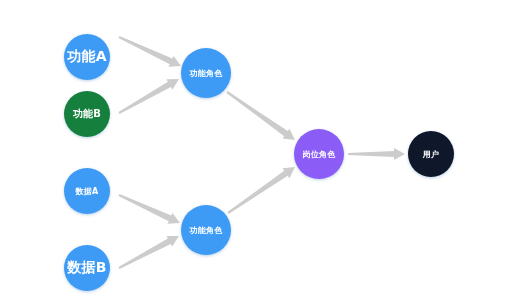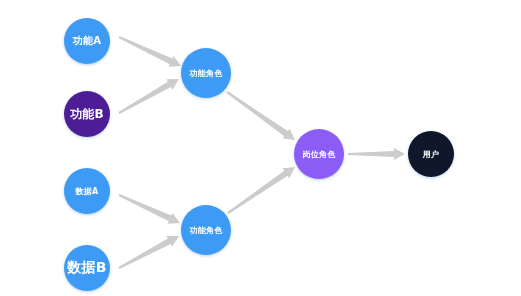--- a/index.html
+++ b/index.html
@@ -52,24 +52,24 @@
       <polygon points="118.53,38.00 169.72,64.15 168.49,66.77 181.00,66.00 173.58,55.90 172.35,58.53 119.47,36.00" fill="#cccccc"></polygon>
       <polygon points="119.54,113.96 170.96,87.12 172.39,89.64 179.00,79.00 166.47,79.20 167.90,81.73 118.46,112.04" fill="#cccccc"></polygon>
       <polygon points="226.37,92.90 284.23,136.19 282.55,138.56 295.00,140.00 289.47,128.75 287.80,131.12 227.63,91.10" fill="#cccccc"></polygon>
       <polygon points="118.54,196.00 168.71,221.23 167.50,223.86 180.00,223.00 172.51,212.96 171.30,215.59 119.46,194.00" fill="#cccccc"></polygon>
       <polygon points="119.52,268.97 170.75,243.91 172.12,246.47 179.00,236.00 166.47,235.88 167.84,238.44 118.48,267.03" fill="#cccccc"></polygon>
       <polygon points="228.62,213.91 287.69,175.78 289.33,178.17 295.00,167.00 282.54,168.28 284.18,170.67 227.38,212.09" fill="#cccccc"></polygon>
       <polygon points="348.00,155.10 394.00,157.10 394.00,160.00 405.00,154.00 394.00,148.00 394.00,150.90 348.00,152.90" fill="#cccccc"></polygon>
     </svg>
 
   <div id="node-layer">
-      <div class="node" style="left: 64px; top: 18px; width: 46px; height: 46px; font-size: 10px; background: rgb(61, 155, 245); color: rgb(255, 255, 255);">
+      <div class="node" style="left: 64px; top: 34px; width: 46px; height: 46px; font-size: 14px; background: rgb(61, 155, 245); color: rgb(255, 255, 255);">
         <span>功能A</span>
       </div>
-      <div class="node" style="left: 64px; top: 91px; width: 46px; height: 46px; font-size: 12px; background: #4c1d95; color: rgb(255, 255, 255);">
+      <div class="node" style="left: 64px; top: 91px; width: 46px; height: 46px; font-size: 10px; background: #15803d; color: rgb(255, 255, 255);">
         <span>功能B</span>
       </div>
       <div class="node" style="left: 181px; top: 48px; width: 50px; height: 50px; font-size: 8px; background: rgb(61, 155, 245); color: rgb(255, 255, 255); text-align: center;">
         <span>功能角色</span>
       </div>
       <div class="node" style="left: 64px; top: 168px; width: 46px; height: 46px; font-size: 8px; background: rgb(61, 155, 245); color: rgb(255, 255, 255); justify-content: center;">
         <span>数据A</span>
       </div>
       <div class="node" style="left: 64px; top: 245px; width: 46px; height: 46px; font-size: 14px; background: rgb(61, 155, 245); color: rgb(255, 255, 255);">
         <span>数据B</span>

